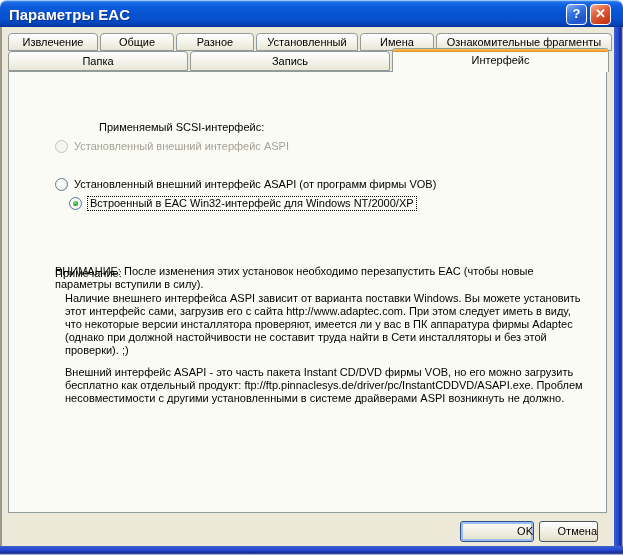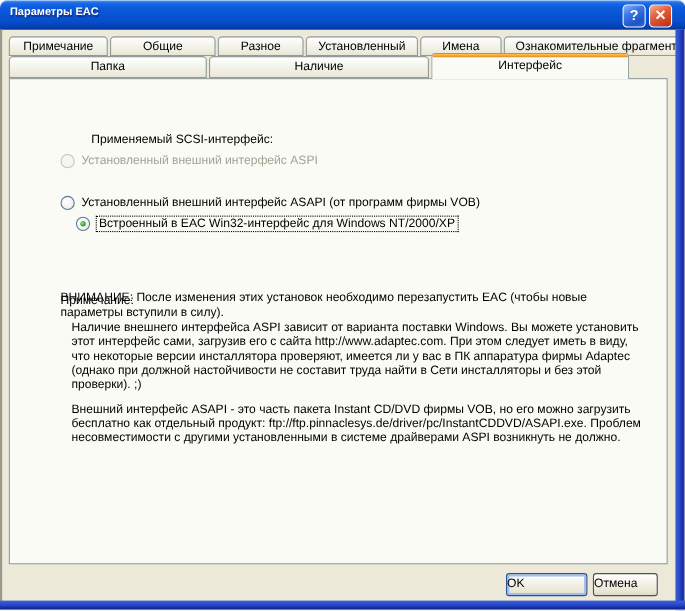--- a/index.html
+++ b/index.html
@@ -8,21 +8,21 @@
     font-family:"Liberation Sans", sans-serif; font-size:11px; color:#000;
   }
   
   .titlebar {
     position:absolute; left:0; top:0; width:623px; height:27px;
     border-radius:7px 7px 0 0;
     background:linear-gradient(180deg,#5A9EF4 0%,#1A6BE8 10%,#0C5BDC 25%,#0853D2 50%,#0750CC 70%,#0443B8 88%,#03359C 100%);
     box-shadow:inset 0 1px 0 rgba(255,255,255,.45);
   }
   .title {
-    position:absolute; left:9px; top:6px; color:#fff; font-weight:bold; font-size:10px;
+    position:absolute; left:9px; top:6px; color:#fff; font-weight:bold; font-size:15px;
     text-shadow:1px 1px 1px #0a2f8e; white-space:nowrap;
   }
   .tbtn {
     position:absolute; top:4px; width:21px; height:21px; box-sizing:border-box;
     border:1px solid #fff; border-radius:4px; text-align:center;
     color:#fff; font-weight:bold; font-size:13px; line-height:18px; cursor:default;
   }
   .tbtn.help  { left:566px; background:linear-gradient(150deg,#8FB4F5 0%,#3C77E6 35%,#1C55C8 75%,#2E64D8 100%); }
   .tbtn.close { left:590px; background:linear-gradient(150deg,#F5B08A 0%,#E2603E 40%,#CC3D1A 80%,#B23210 100%); }
   
@@ -51,21 +51,21 @@
     content:""; position:absolute; left:0; top:0; right:0; height:3px;
     background:linear-gradient(180deg,#FFCA54 0%,#F3A332 55%,#E6882A 100%);
     border-radius:3px 3px 0 0;
   }
   
   .panel {
     position:absolute; left:8px; top:71px; width:599px; height:442px; box-sizing:border-box;
     background:#FBFBF6; border:1px solid #919B9C; z-index:1;
   }
   .panel .abs { position:absolute; line-height:13px; }
-  .scsi-label { left:46px; top:49px;padding-left:28px; }
+  .scsi-label { left:62px; top:49px;padding-left:28px; }
   .radio-row { display:flex; align-items:center; gap:6px; left:46px; }
   .radio-row.r-1 { top:68px; }
   .radio-row.r-2 { top:106px; }
   .radio-row.r-3 { top:125px;margin-left:14px; }
   .radio {
     position:relative; width:13px; height:13px; box-sizing:border-box; border-radius:50%;
     border:1px solid #5A7A94;
     background:radial-gradient(circle at 35% 35%, #FFFFFF 0%, #F4F4F2 55%, #DFDFDA 100%);
   }
   .radio.selected::after {
@@ -74,21 +74,21 @@
   }
   .radio.disabled { border-color:#C6C3B2; background:#F6F5F0; }
   .rlabel.disabled { color:#A5A294; }
   .rlabel.focused { outline:1px dotted #000; padding:0 2px; }
   .warning { left:46px; top:161px; width:526px;margin-top:32px; }
   .note-label { left:46px; top:195px; }
   .note1 { left:56px; top:220px; width:518px; }
   .note2 { left:56px; top:294px; width:522px; }
   
   .btn {
-    position:absolute; top:521px; height:21px; box-sizing:border-box; text-align:left;
+    position:absolute; top:521px; height:21px; box-sizing:border-box; text-align:right;
     font-family:"Liberation Sans", sans-serif; font-size:11px; line-height:18px; cursor:default;
     background:linear-gradient(180deg,#FFFFFF 0%,#F3F1E6 45%,#E8E5D2 85%,#DCD8C0 100%);
     border:1px solid #49545C; border-radius:3px;
   }
   .btn.ok { left:460px; width:74px; border-color:#2F4F8F; box-shadow:inset 0 0 0 2px #9DBEF2; }
   .btn.cancel { left:539px; width:59px; }
 </style>
 </head>
 <body>
 
@@ -100,32 +100,32 @@
     <span class="title">Параметры EAC</span>
     <div class="tbtn help">
       <span>?</span>
     </div>
     <div class="tbtn close">
       <span>✕</span>
     </div>
   </div>
 
   <div class="tabrow r1">
-    <div class="tab" style="width:90px">Примечание</div>
-    <div class="tab" style="width:96px">Общие</div>
+    <div class="tab" style="width:90px">Извлечение</div>
+    <div class="tab" style="width:74px">Общие</div>
     <div class="tab" style="width:78px">Разное</div>
     <div class="tab" style="width:102px">Установленный</div>
     <div class="tab" style="width:74px">Имена</div>
     <div class="tab" style="width:176px">Ознакомительные фрагменты</div>
   </div>
 
   <div class="tabrow r2">
     <div class="tab" style="width:180px">Папка</div>
-    <div class="tab" style="width:200px">Наличие</div>
-    <div class="tab active" style="width:180px">Интерфейс</div>
+    <div class="tab" style="width:200px">Запись</div>
+    <div class="tab active" style="width:217px">Интерфейс</div>
   </div>
 
   <div class="panel">
 
     <div class="abs scsi-label">Применяемый SCSI-интерфейс:</div>
 
     <div class="abs radio-row r-1">
       <span class="radio disabled"></span>
       <span class="rlabel disabled">Установленный внешний интерфейс ASPI</span>
     </div>

